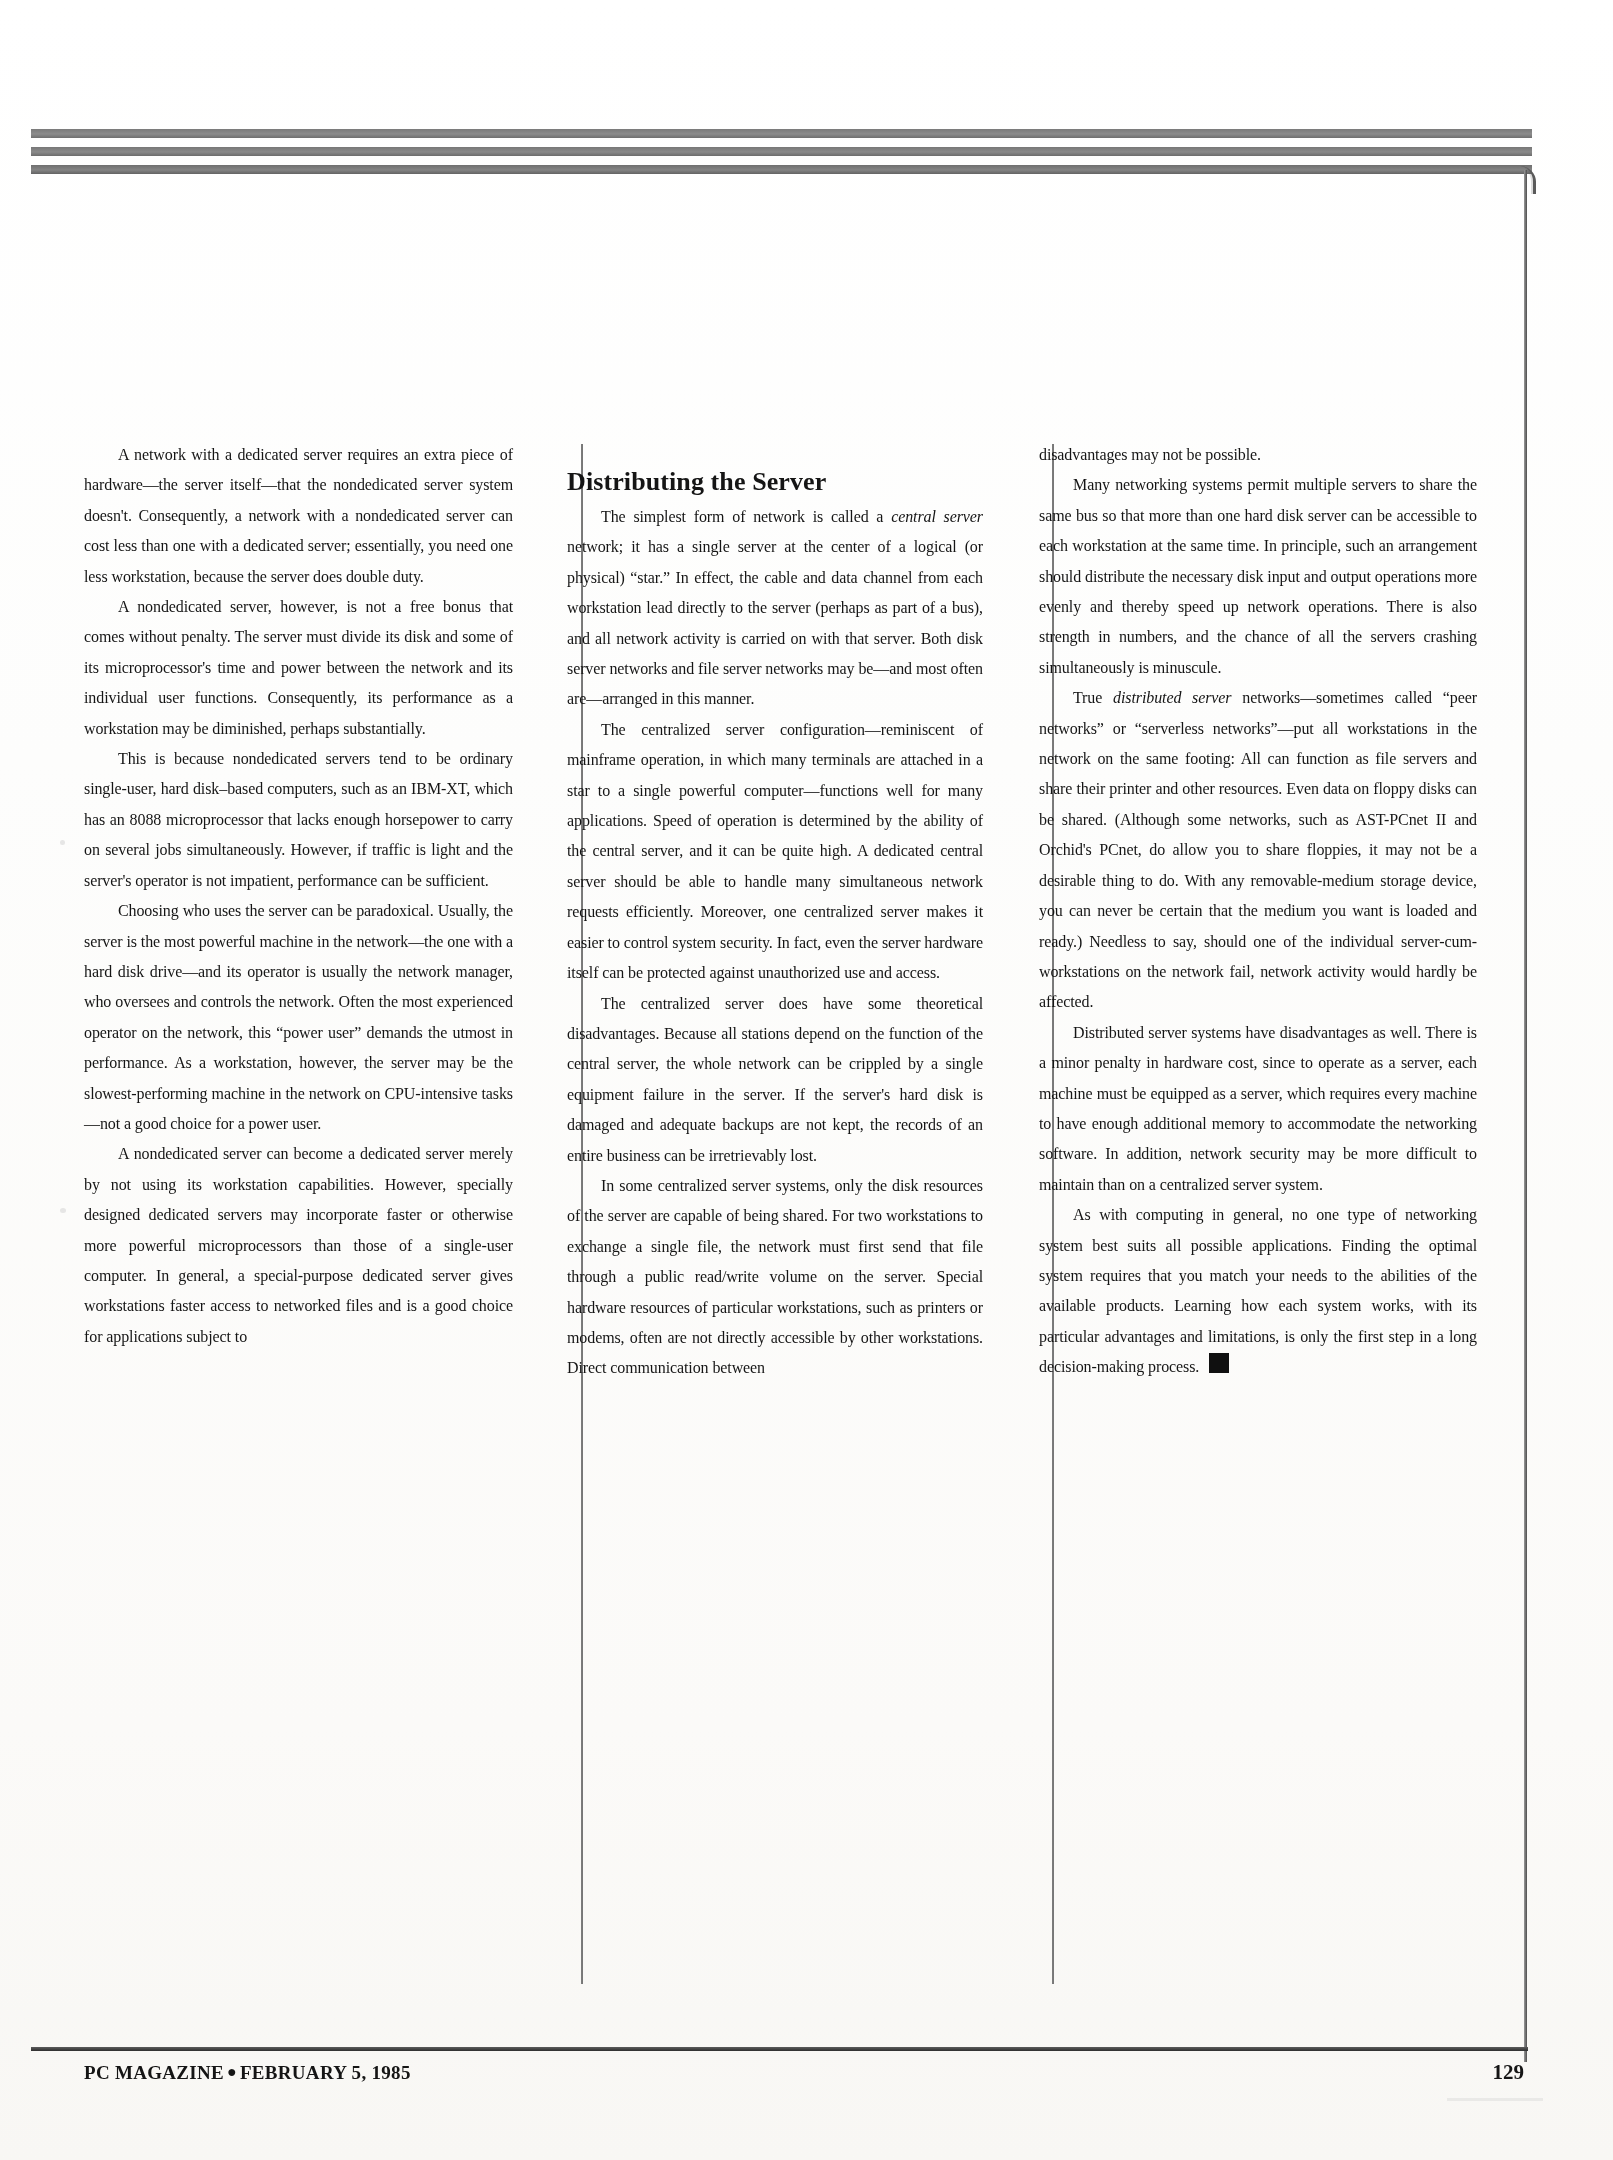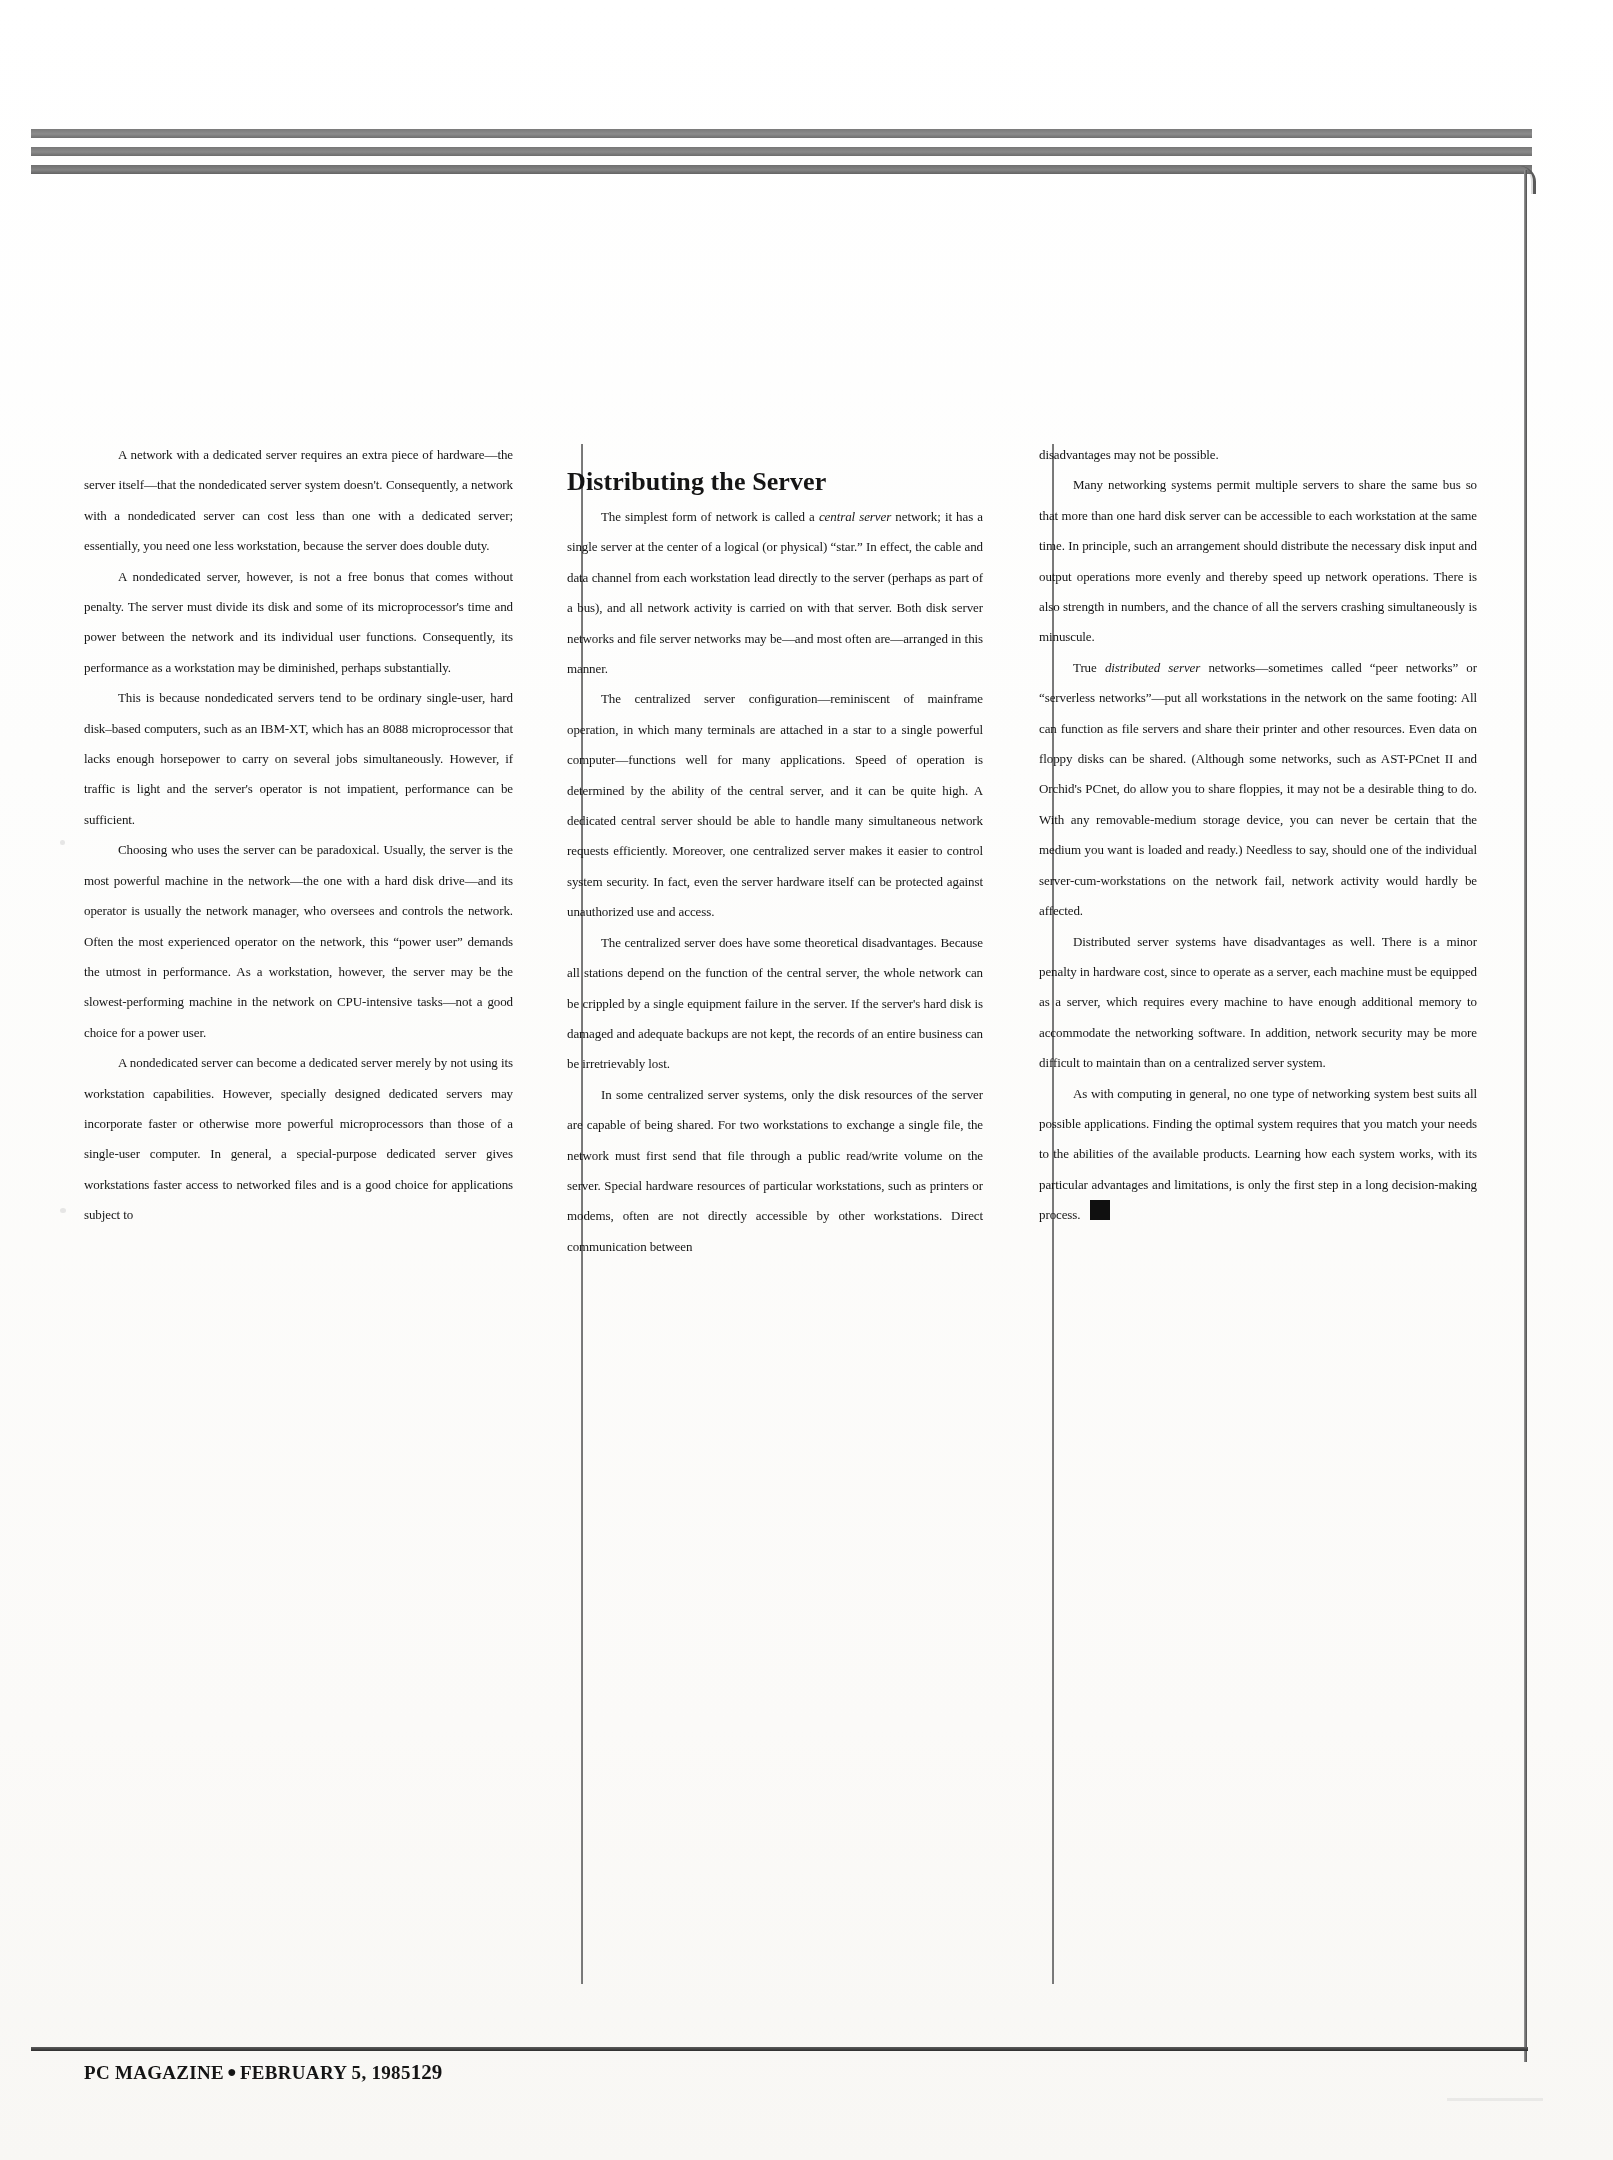--- a/index.html
+++ b/index.html
@@ -70,21 +70,21 @@
     top:444px;
     width:2px;
     height:1540px;
     background:linear-gradient(90deg,#b9b9b9,#4a4a4a 45%,#9d9d9d);
   }
   .divider.d1{left:581px;}
   .divider.d2{left:1052px;}
 
   p{
     margin:0;
-    font-size:13px;
+    font-size:16px;
     line-height:30.4px;
     text-align:justify;
     text-indent:34px;
     letter-spacing:-0.1px;
     -webkit-font-smoothing:none;
   }
   h2.subhead{
     margin:26px 0 4px 0;
     font-size:26px;
     line-height:32px;
@@ -107,20 +107,21 @@
     position:absolute;
     left:31px;top:2047px;
     width:1497px;height:4px;
     background:linear-gradient(180deg,#5d5d5d,#2f2f2f);
   }
   .footer{
     position:absolute;
     left:84px;top:2060px;
     width:1440px;
     display:flex;
+    justify-content:space-between;
     align-items:baseline;
   }
   .foot-left{
     font-size:19px;
     font-weight:bold;
     letter-spacing:0.3px;
   }
   .foot-page{
     font-size:21px;
     font-weight:bold;

